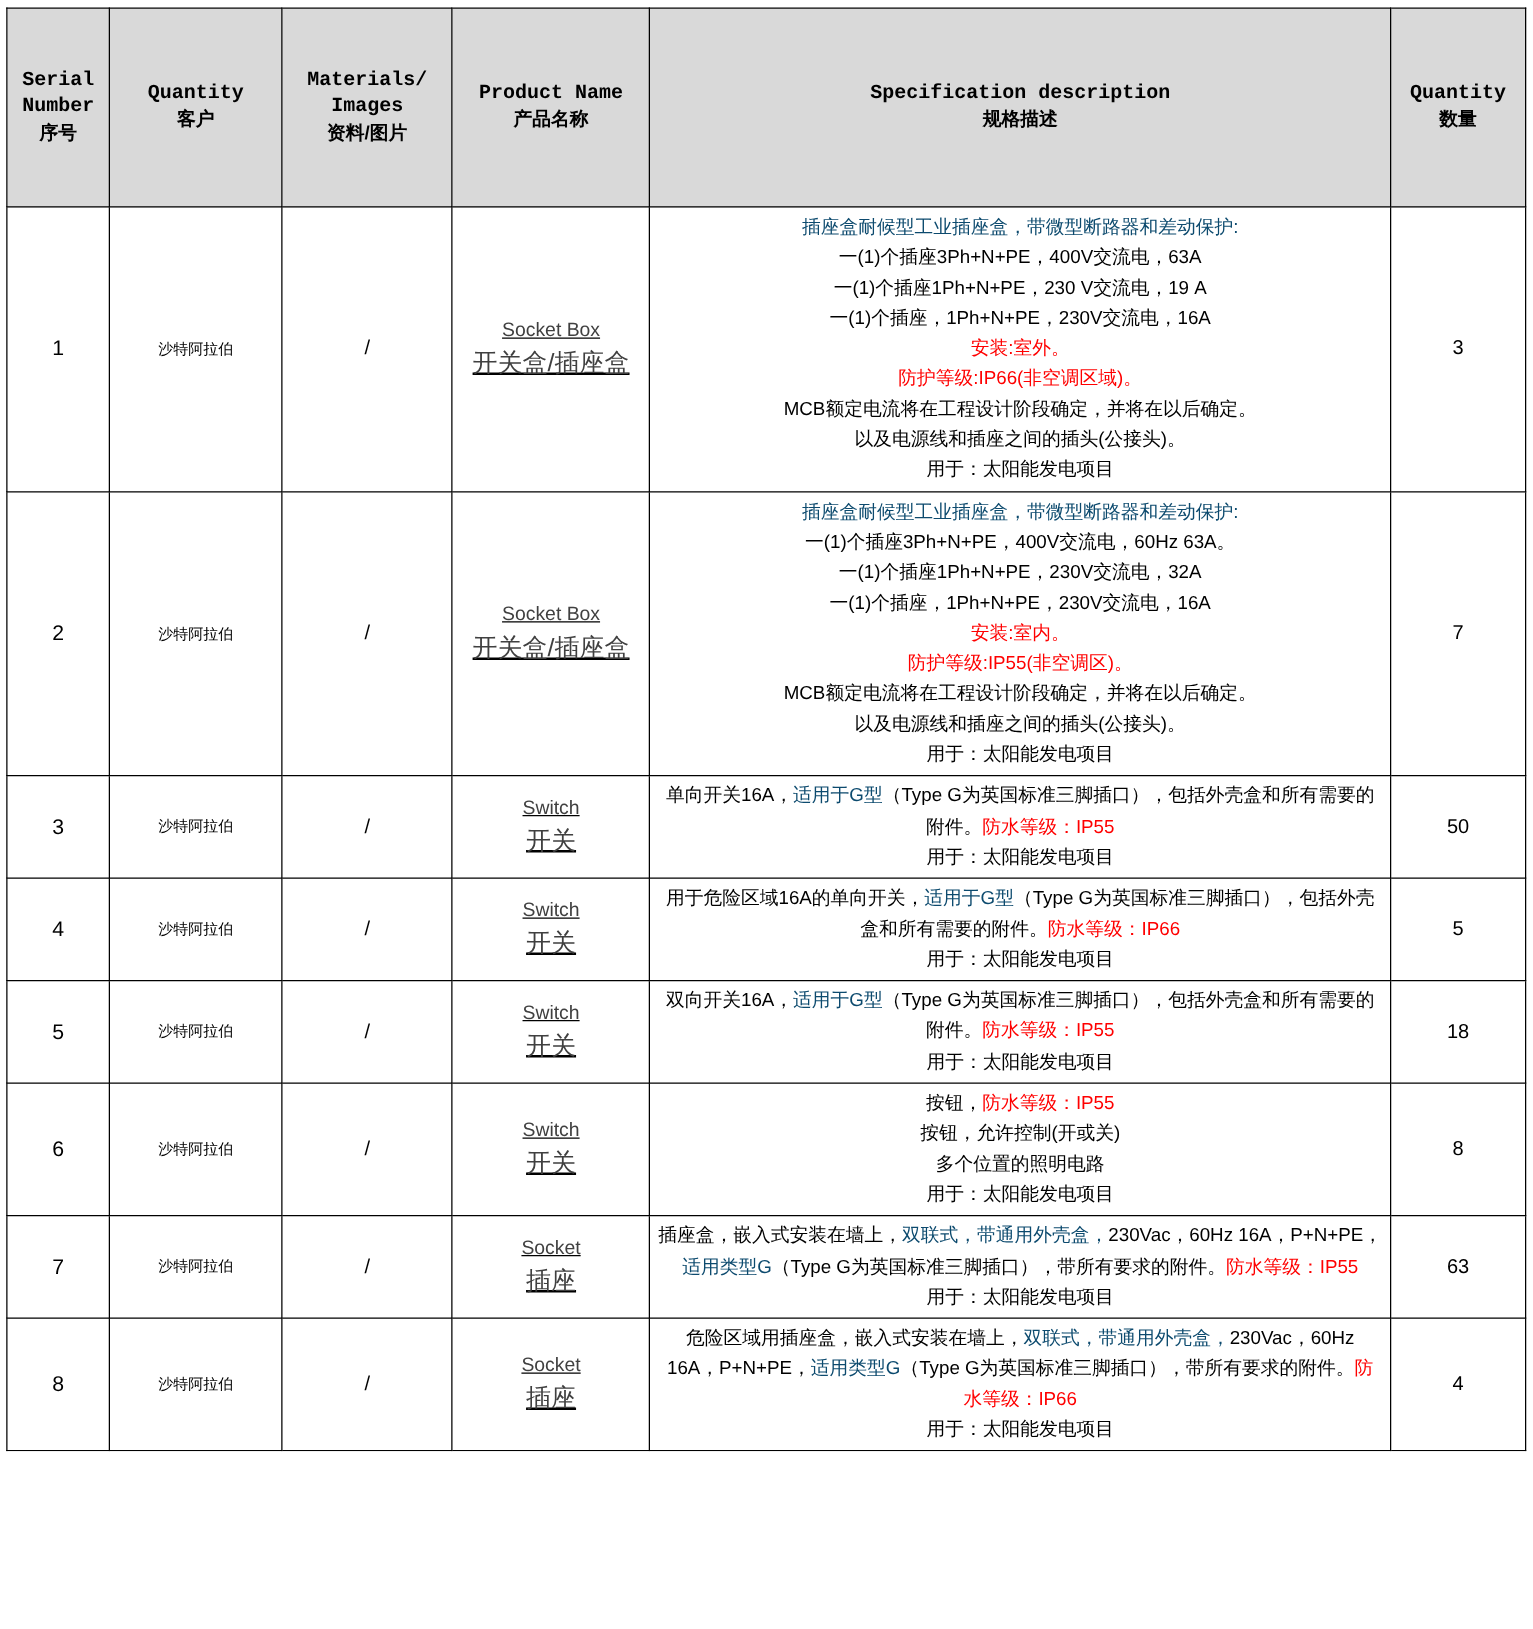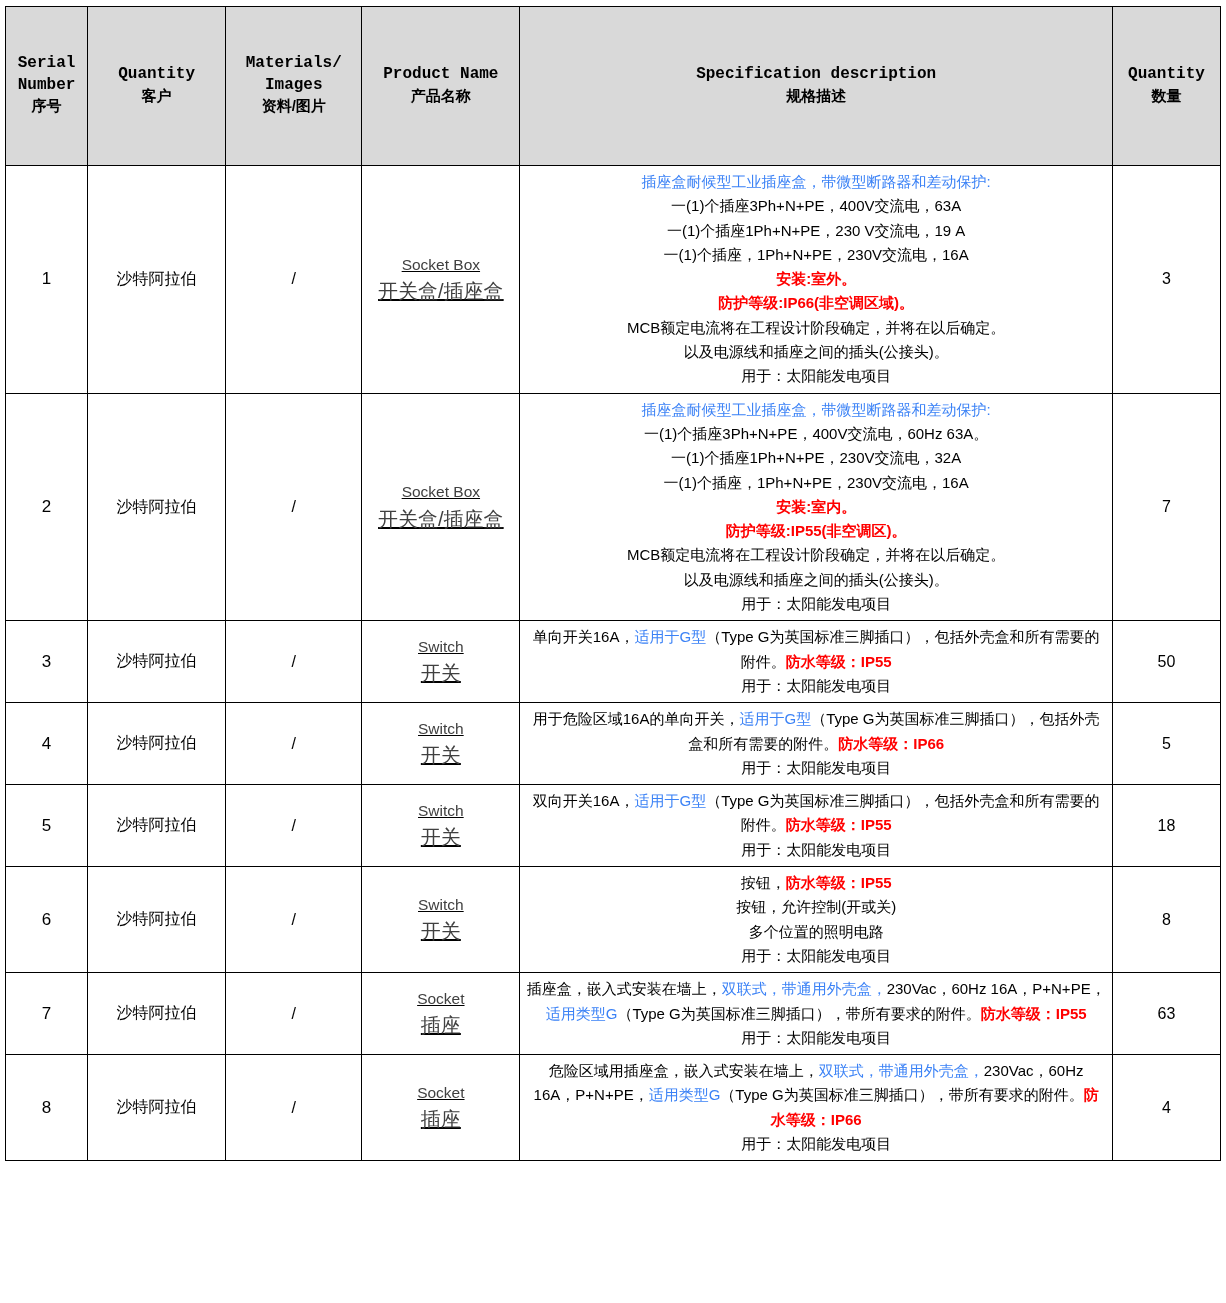--- a/index.html
+++ b/index.html
@@ -42,21 +42,21 @@
   col.c-product { width: 158px; }
   col.c-spec { width: 592px; }
   col.c-qty { width: 108px; }
 
   td.serial {
     text-align: center;
     font-size: 17px;
   }
   td.customer {
     text-align: center;
-    font-size: 16px;
+    font-size: 12px;
   }
   td.materials {
     text-align: center;
     font-size: 16px;
   }
   td.product {
     text-align: center;
     font-size: 15.5px;
     line-height: 1.5;
     text-decoration: underline;
@@ -75,22 +75,22 @@
     text-align: center;
     font-size: 16px;
   }
   td.spec {
     text-align: center;
     font-size: 15px;
     line-height: 1.62;
     color: #000000;
   }
   td.spec .ln { display: block; }
-  td.spec .red { color: #3b82f6; }
-  td.spec .redb { color: #ff0000; font-weight: bold; text-align: center; }
+  td.spec .red { color: #0c4a6e; }
+  td.spec .redb { color: #ff0000; font-weight: normal; text-align: center; }
   td.spec .b { font-weight: normal; }
 </style>
 </head>
 <body>
 
 <table class="spec-table">
   <colgroup>
     <col class="c-serial">
     <col class="c-customer">
     <col class="c-materials">

